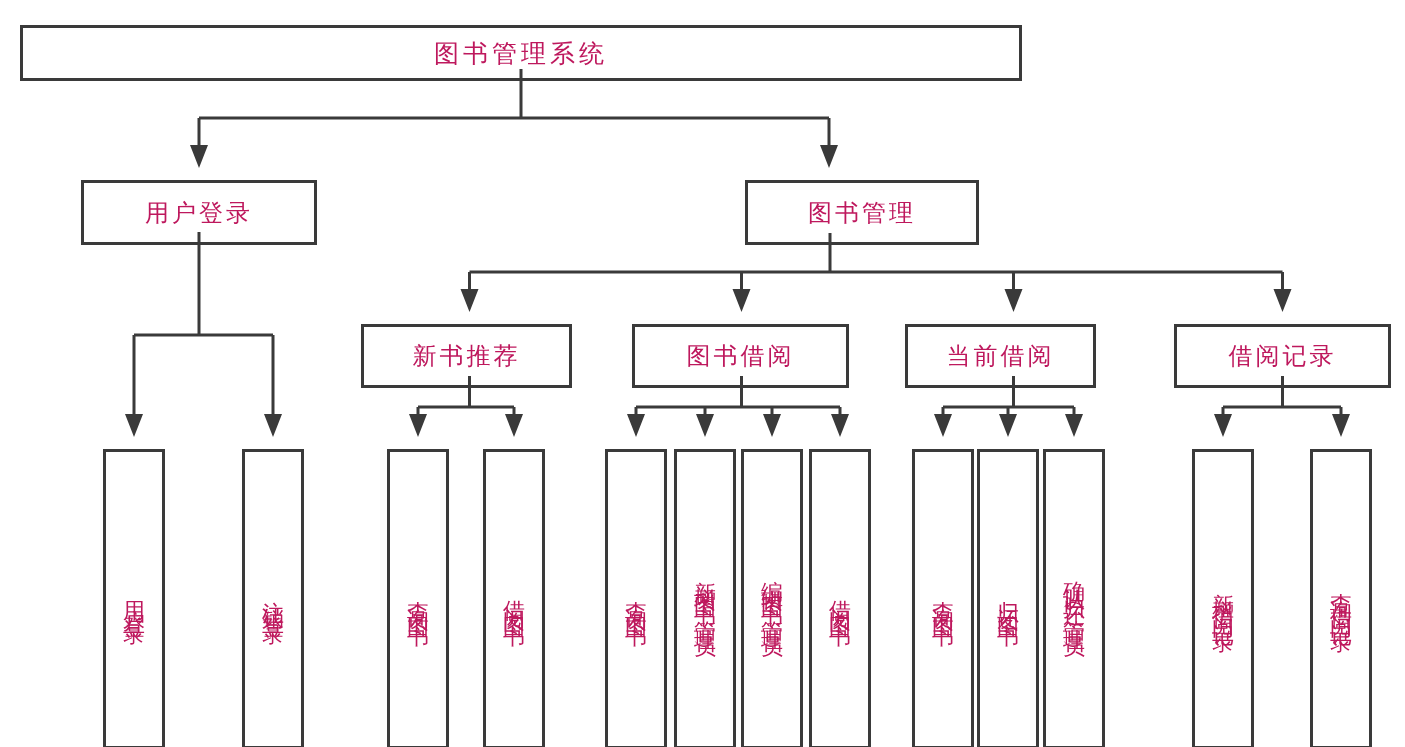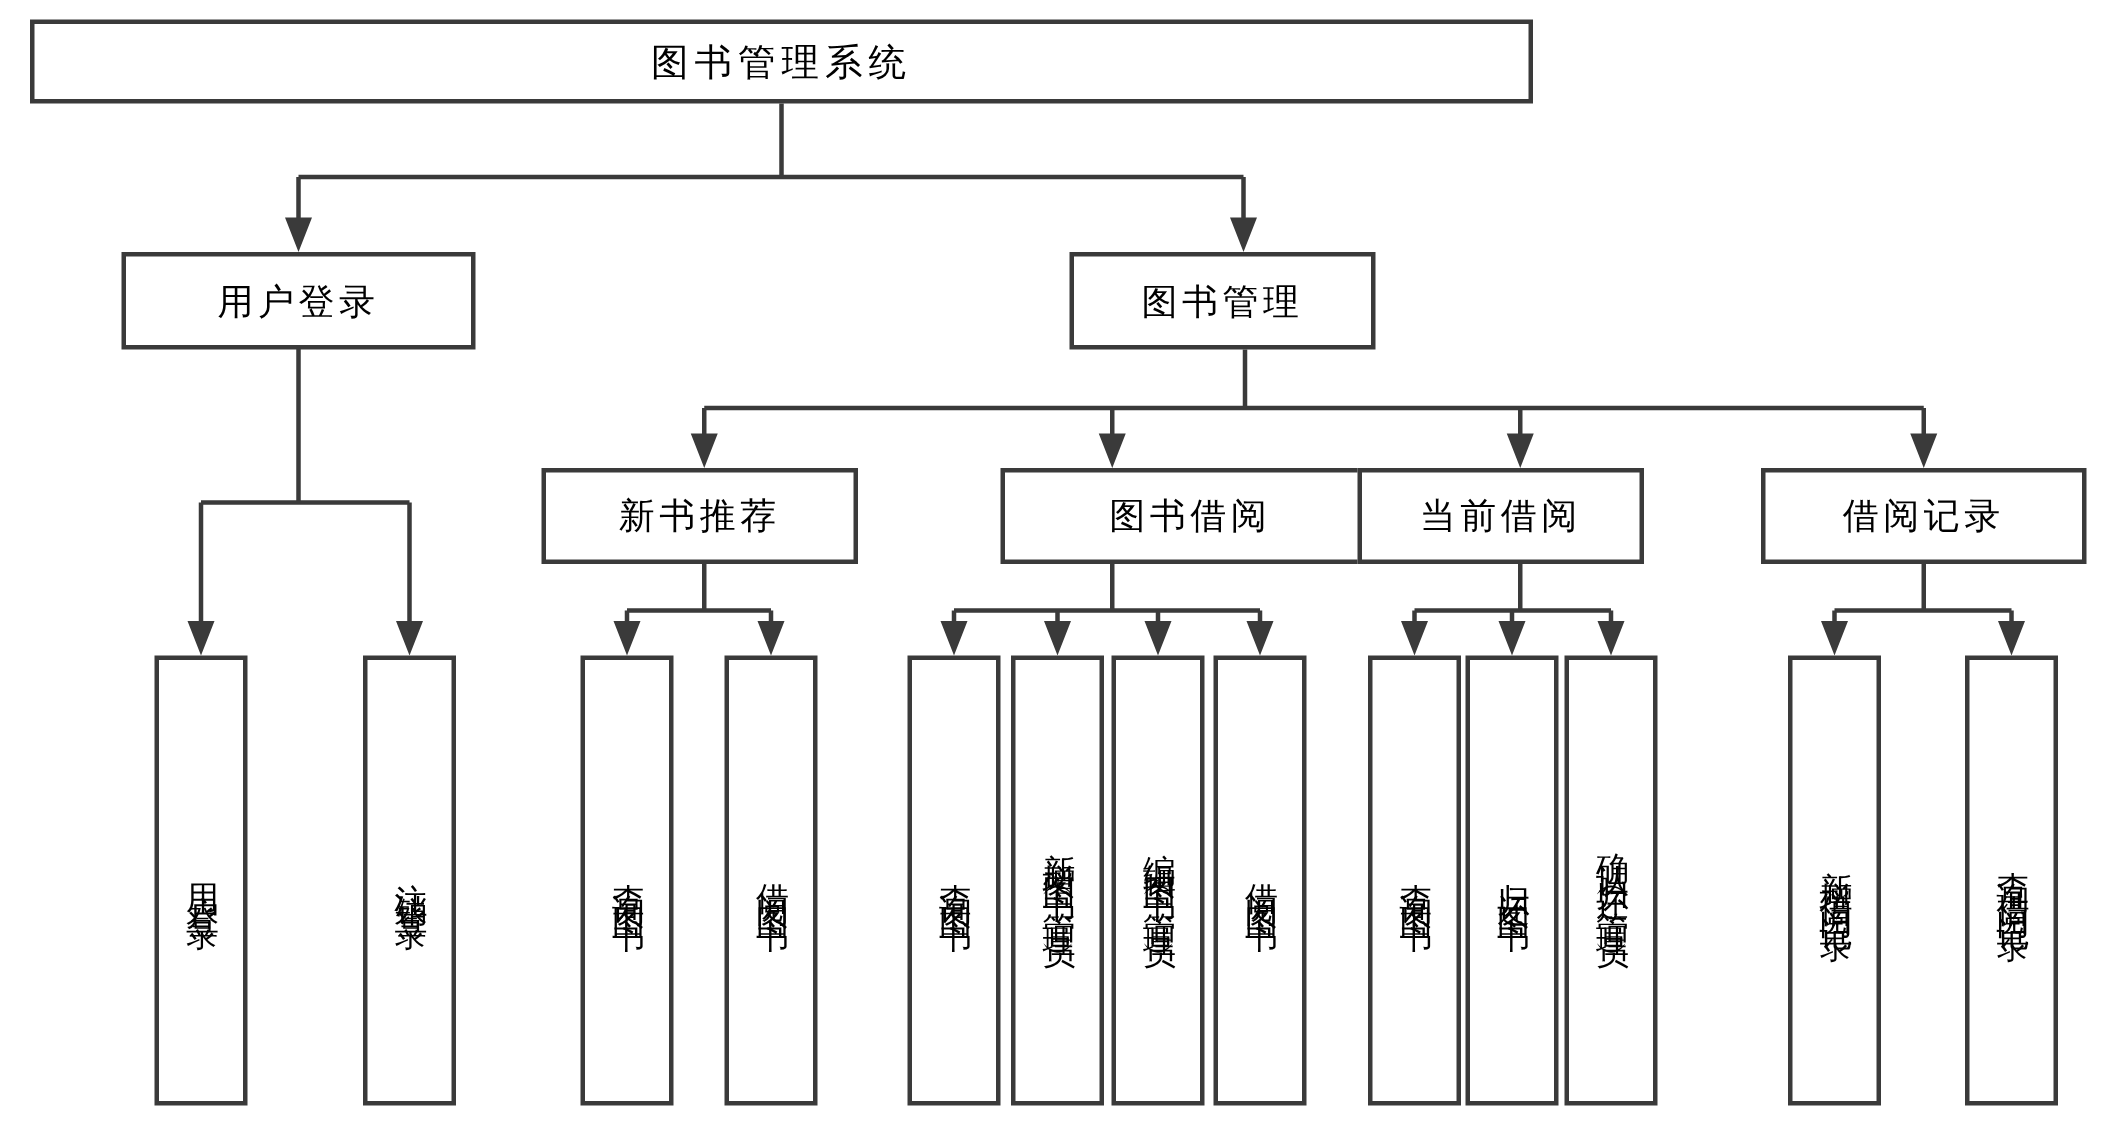--- a/index.html
+++ b/index.html
@@ -16,22 +16,23 @@
     z-index:3;
   }
   .box{
     position:absolute;
     box-sizing:border-box;
     background:#ffffff;
     border:3px solid #3a3a3a;
     display:flex;
     align-items:center;
     justify-content:center;
-    color:#000000;
+    color:#be185d;
     z-index:2;
+    margin-top:12px;
   }
   .hlabel{
     font-size:24px;
     letter-spacing:3px;
     white-space:nowrap;
     line-height:1;
   }
   .root-label{font-size:25px;letter-spacing:4px;}
   .leaf .vlabel{
     writing-mode:vertical-rl;
@@ -72,28 +73,28 @@
     </path>
   </svg>
 
   <div class="box" style="left:20px;top:13px;width:1002px;height:56px">
     <span class="hlabel root-label">图书管理系统</span>
   </div>
 
   <div class="box" style="left:81px;top:168px;width:236px;height:65px">
     <span class="hlabel">用户登录</span>
   </div>
-  <div class="box" style="left:713px;top:168px;width:204px;height:65px">
+  <div class="box" style="left:745px;top:168px;width:234px;height:65px">
     <span class="hlabel">图书管理</span>
   </div>
 
   <div class="box" style="left:361px;top:312px;width:211px;height:64px">
     <span class="hlabel">新书推荐</span>
   </div>
-  <div class="box" style="left:667px;top:312px;width:253px;height:64px">
+  <div class="box" style="left:632px;top:312px;width:217px;height:64px">
     <span class="hlabel">图书借阅</span>
   </div>
   <div class="box" style="left:905px;top:312px;width:191px;height:64px">
     <span class="hlabel">当前借阅</span>
   </div>
   <div class="box" style="left:1174px;top:312px;width:217px;height:64px">
     <span class="hlabel">借阅记录</span>
   </div>
 
   <div class="box leaf" style="left:103px;top:437px;width:62px;height:300px">

